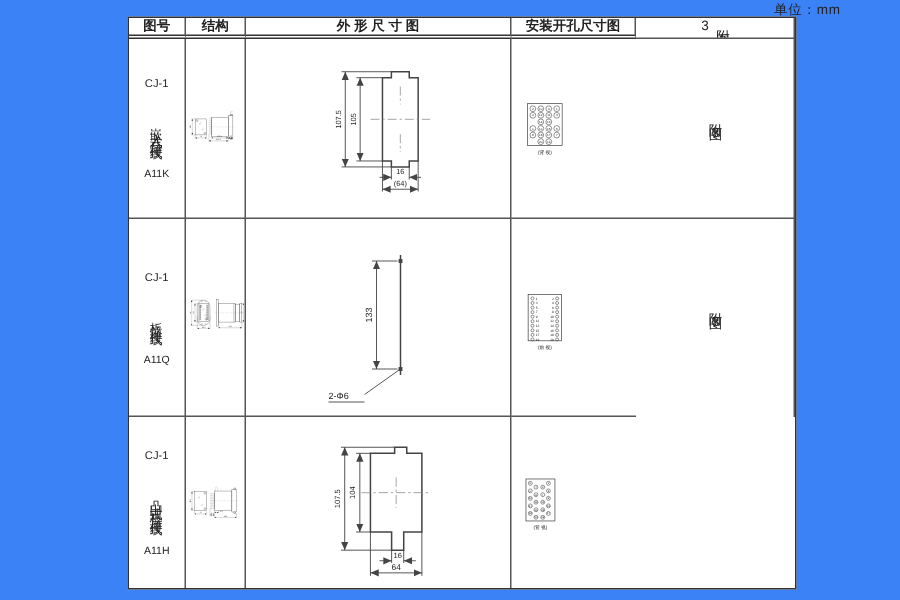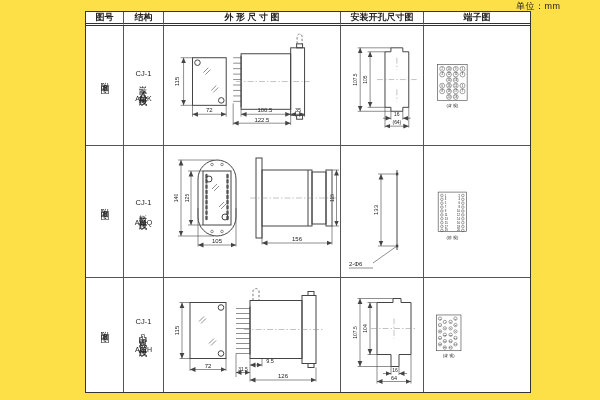--- a/index.html
+++ b/index.html
@@ -1,29 +1,29 @@
 <!DOCTYPE html>
 <html><head>
 <meta charset="utf-8">
 <style>
   html,body{margin:0;padding:0;background:#fff;}
   body{width:600px;height:400px;font-family:"Liberation Sans",sans-serif;color:#222;}
-  .sheet{position:relative;width:600px;height:400px;background:#fde047;overflow:hidden;}
+  .sheet{position:relative;width:600px;height:400px;background:#3b82f6;overflow:hidden;}
   .unit{position:absolute;top:0px;left:516px;font-size:9px;color:#222;letter-spacing:.5px;}
   .tbl{position:absolute;left:85px;top:11px;width:446px;height:382px;
        display:grid;grid-template-columns:38px 40px 177px 83px 1fr;
        grid-template-rows:14px 120px 132px 1fr;
        border:1.2px solid #333;box-sizing:border-box;background:#fff;}
   .cell{border-right:1px solid #555;border-bottom:1px solid #555;display:flex;
         align-items:center;justify-content:center;position:relative;overflow:hidden;box-sizing:border-box;}
   .cell.lc{border-right:none;}
   .cell.lr{border-bottom:none;}
   .hc{font-size:9px;font-weight:bold;border-bottom:3px double #333;white-space:nowrap;}
   .vtext{writing-mode:vertical-rl;text-orientation:upright;font-size:9px;letter-spacing:4px;color:#222;}
-  .struct{flex-direction:column;gap:1px;}
+  .struct{flex-direction:column;gap:19px;}
   .vtext2{writing-mode:vertical-rl;text-orientation:upright;font-size:8.5px;letter-spacing:2.5px;color:#222;}
   .htext{font-size:7.5px;color:#222;}
   .mcode{font-size:7px;color:#222;}
   .cell svg{display:block;width:100%;height:100%;}
   svg text{font-family:"Liberation Sans",sans-serif;}
   .o{fill:none;stroke:#444;stroke-width:1;}
   .d{fill:none;stroke:#444;stroke-width:.6;}
   .cl{fill:none;stroke:#888;stroke-width:.5;stroke-dasharray:6 2 1.5 2;}
   .dash{fill:none;stroke:#444;stroke-width:.7;stroke-dasharray:2.5 1.8;}
   .dots{fill:none;stroke:#555;stroke-width:2.4;stroke-dasharray:2.4 2.8;stroke-linecap:round;}
@@ -51,23 +51,20 @@
         <span>图号</span>
       </div>
     <div class="cell hc">
         <span>结构</span>
       </div>
     <div class="cell hc">
         <span>外 形 尺 寸 图</span>
       </div>
     <div class="cell hc">
         <span>安装开孔尺寸图</span>
-      </div>
-    <div class="cell hc lc">
-        <span>端子图</span>
       </div>
 
     <div class="cell">
       <span class="vtext">附图3</span>
     </div>
     <div class="cell struct">
       <span class="htext">CJ-1</span>
       <span class="vtext2">嵌入式后接线</span>
       <span class="mcode">A11K</span>
     </div>

